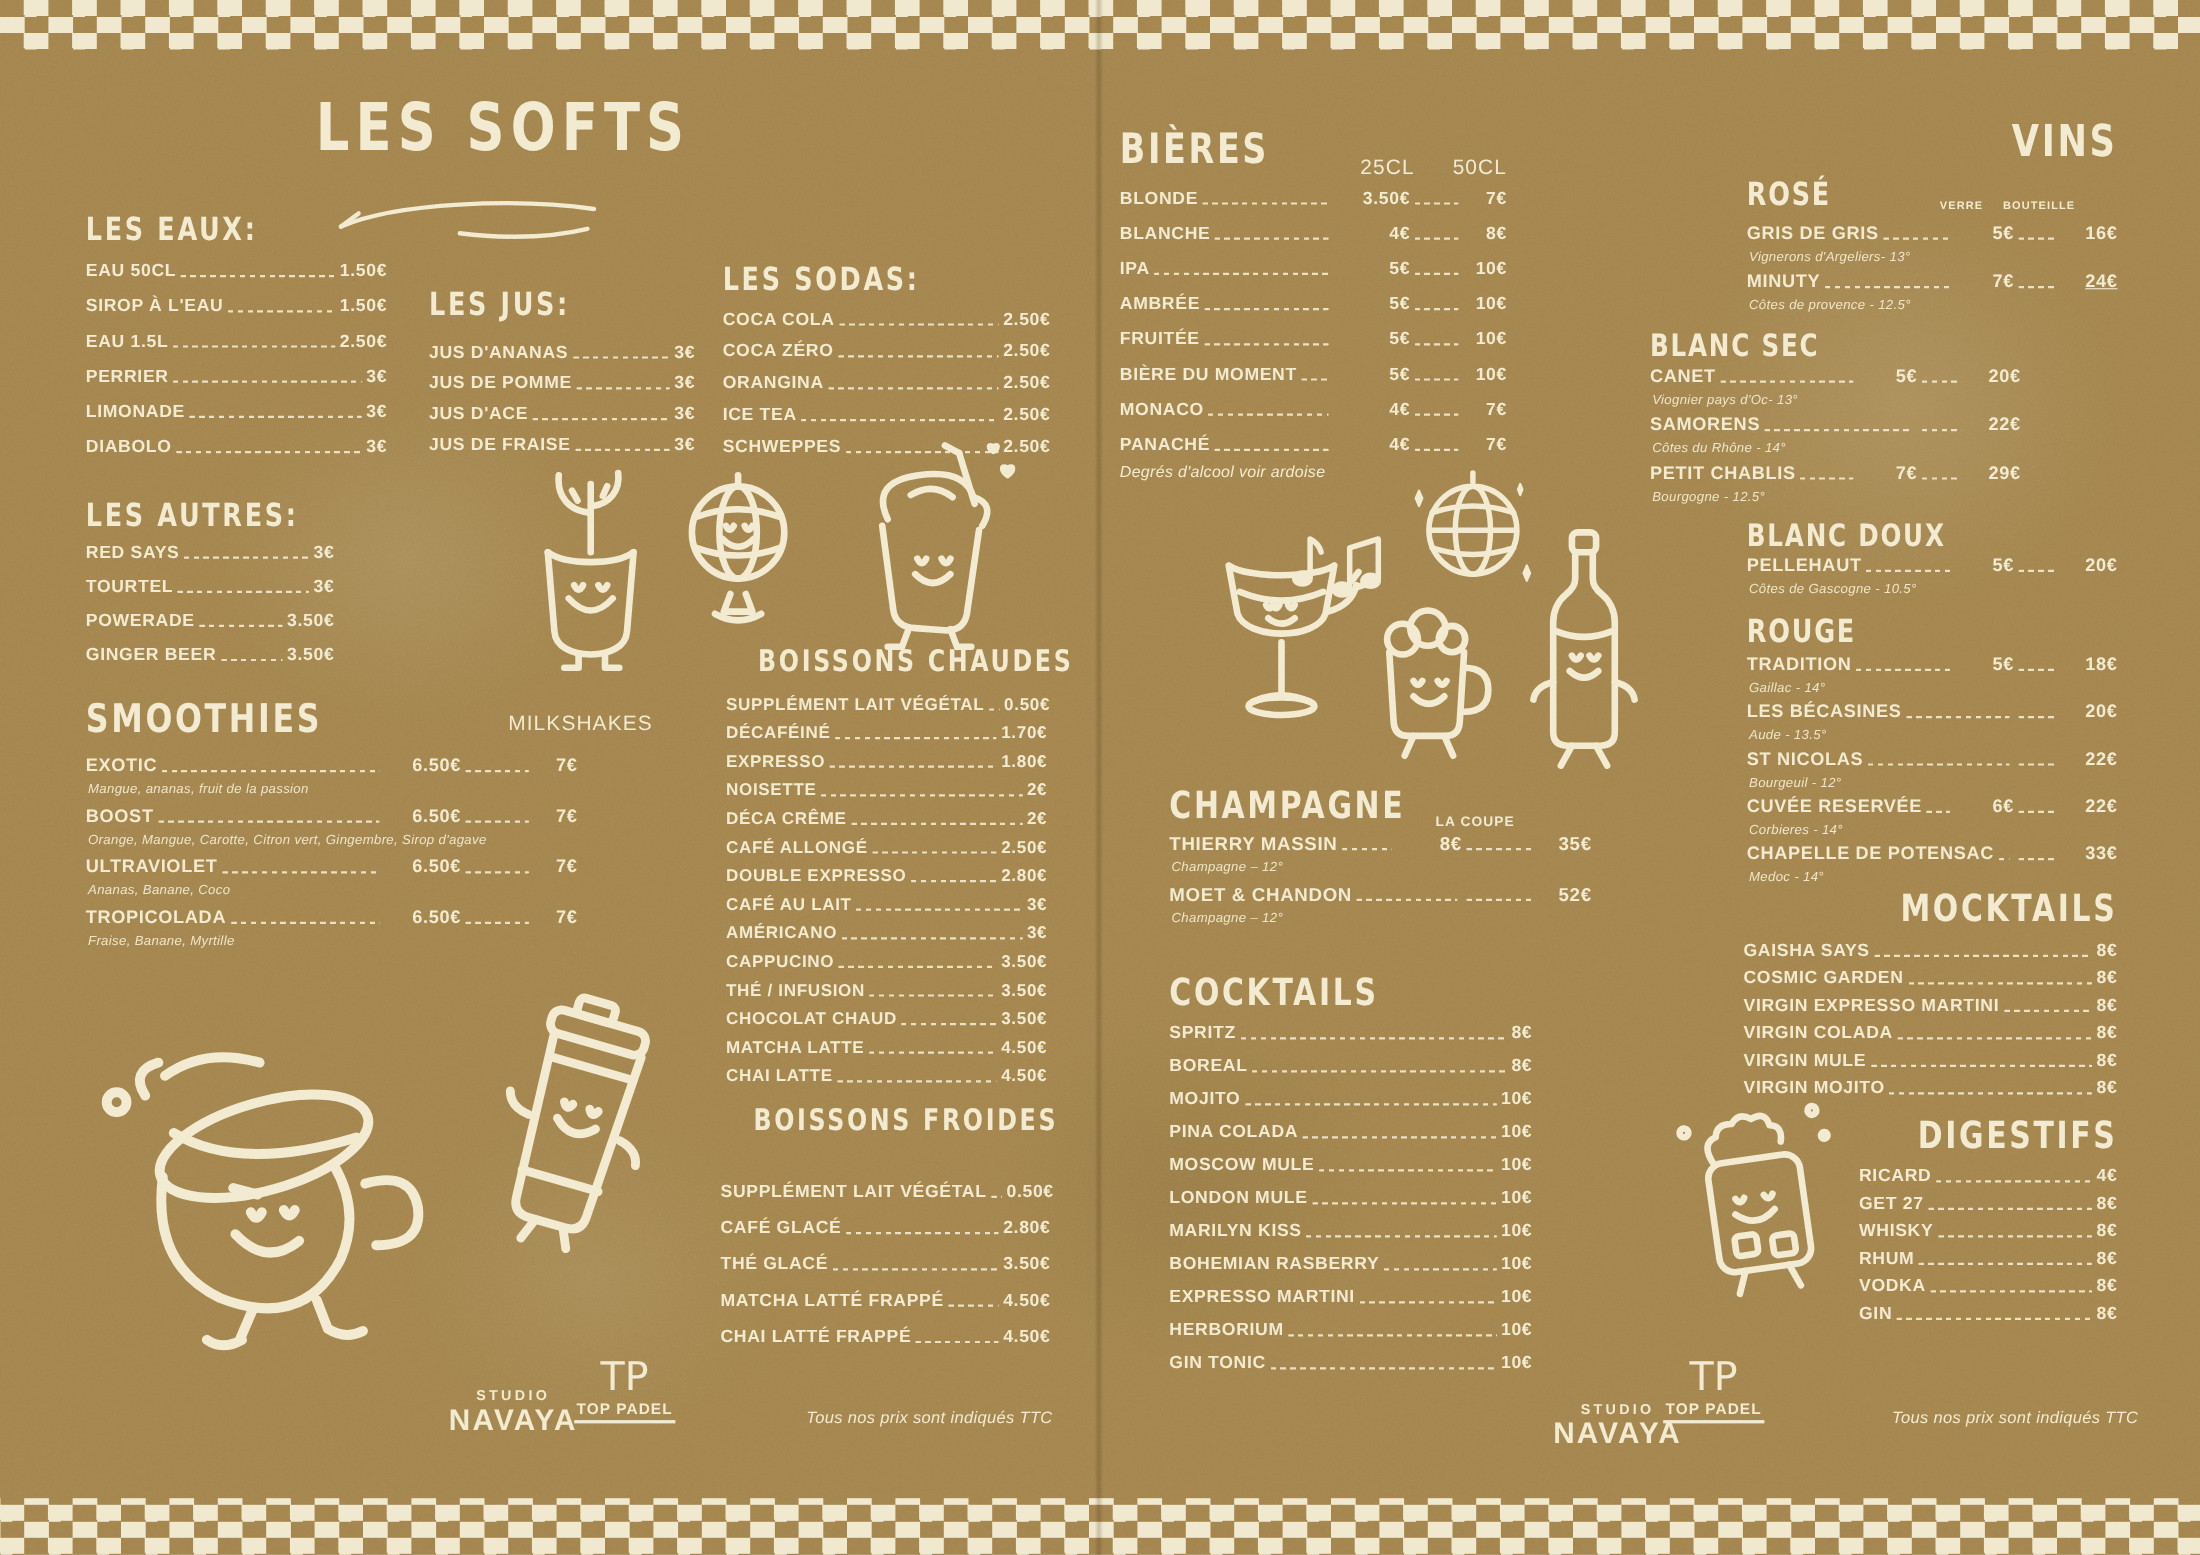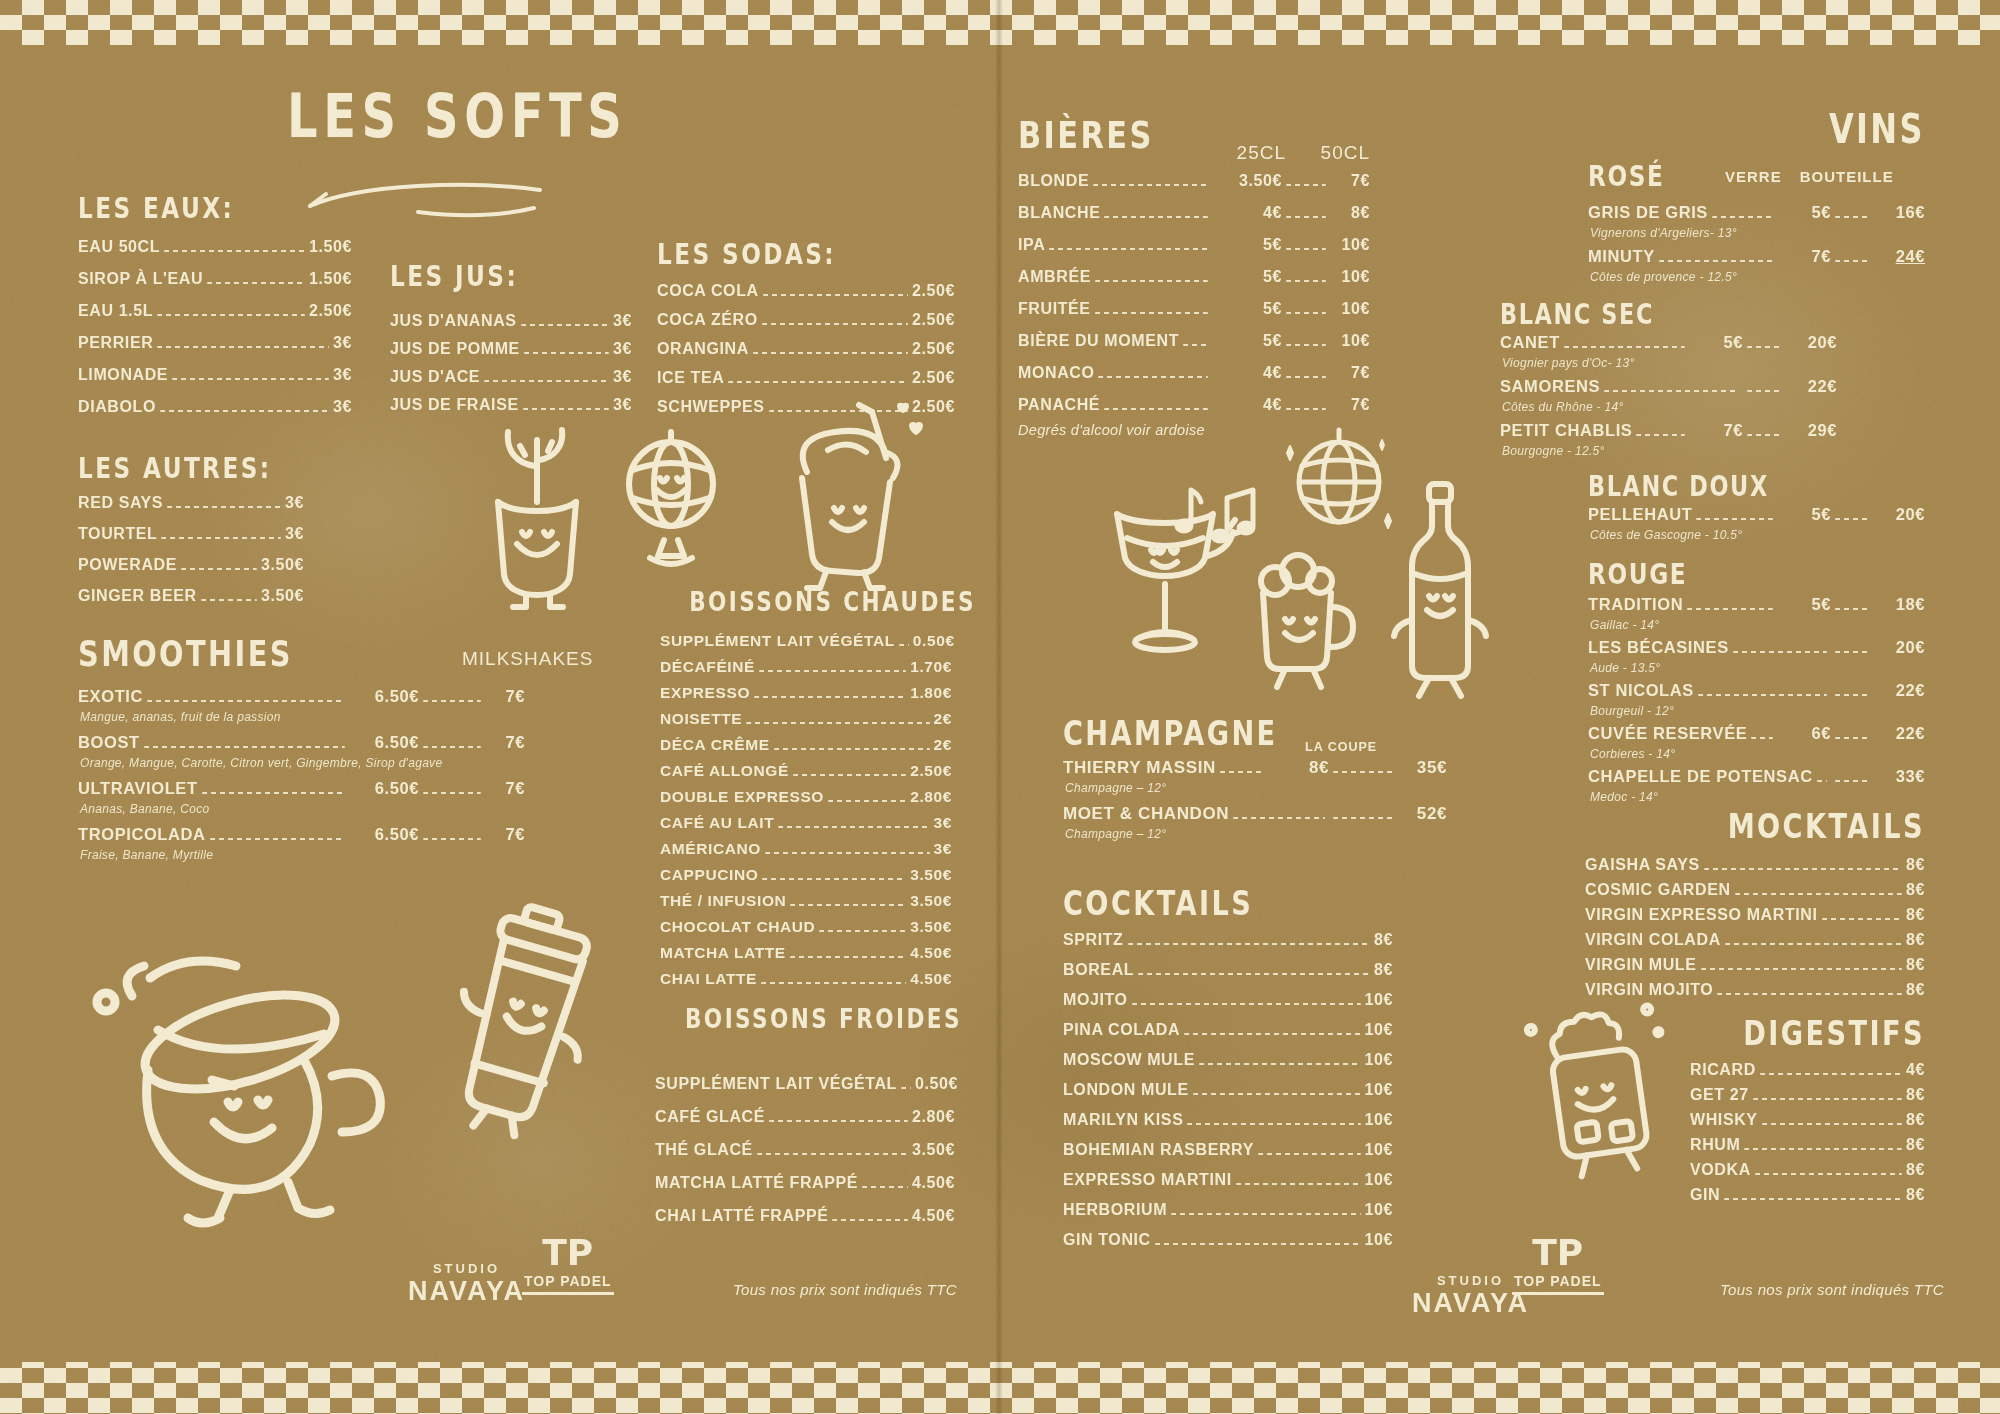--- a/index.html
+++ b/index.html
@@ -30,27 +30,27 @@
   .nm{white-space:nowrap}
   .leader{flex:1 1 auto;height:2px;margin:0 4px 5px;align-self:flex-end;min-width:10px;border-radius:2px;
           background:repeating-linear-gradient(90deg,rgba(242,235,209,.9) 0 5px,transparent 5px 9px)}
   .leader.l2{flex:0 0 var(--l2,40px)}
   .price{text-align:right}
   .desc{font-style:italic;font-weight:400;font-size:12px;letter-spacing:.3px;margin:3px 0 0 2px;opacity:.95;white-space:nowrap}
 
   .collabel{position:absolute;font-weight:400;font-size:19px;letter-spacing:1px}
   .smalllabel{position:absolute;font-weight:800;font-size:12.5px;letter-spacing:1px}
   .note{font-style:italic;font-weight:400;font-size:14.5px;letter-spacing:.3px;margin-top:-4px}
-  .vins-labels{display:flex;justify-content:flex-start;gap:18px;font-weight:800;font-size:15px;letter-spacing:1px;margin-top:16px}
+  .vins-labels{display:flex;justify-content:center;gap:18px;font-weight:800;font-size:10px;letter-spacing:1px;margin-top:30px}
 
   .studio{position:absolute;text-align:center;line-height:1}
   .studio .s1{font-size:13px;letter-spacing:3px;font-weight:600}
   .studio .s2{font-size:27px;letter-spacing:2px;font-weight:700;margin-top:3px}
   .tp{position:absolute;text-align:center}
-  .tp .mark{font-size:36px;line-height:38px;font-weight:700;font-family:"DejaVu Sans",sans-serif}
+  .tp .mark{font-size:36px;line-height:38px;font-weight:400;font-family:"DejaVu Sans",sans-serif}
   .tp .sub{display:inline-block;font-size:14px;font-weight:800;letter-spacing:1px;border-bottom:3px solid var(--ink);padding:0 2px 3px}
   .footnote{position:absolute;font-style:italic;font-size:15px;letter-spacing:.3px;font-weight:400}
 
   svg.doodle{position:absolute;overflow:visible}
   svg.doodle *{vector-effect:non-scaling-stroke}
 </style>
 </head>
 <body>
 
 <div class="stage">

